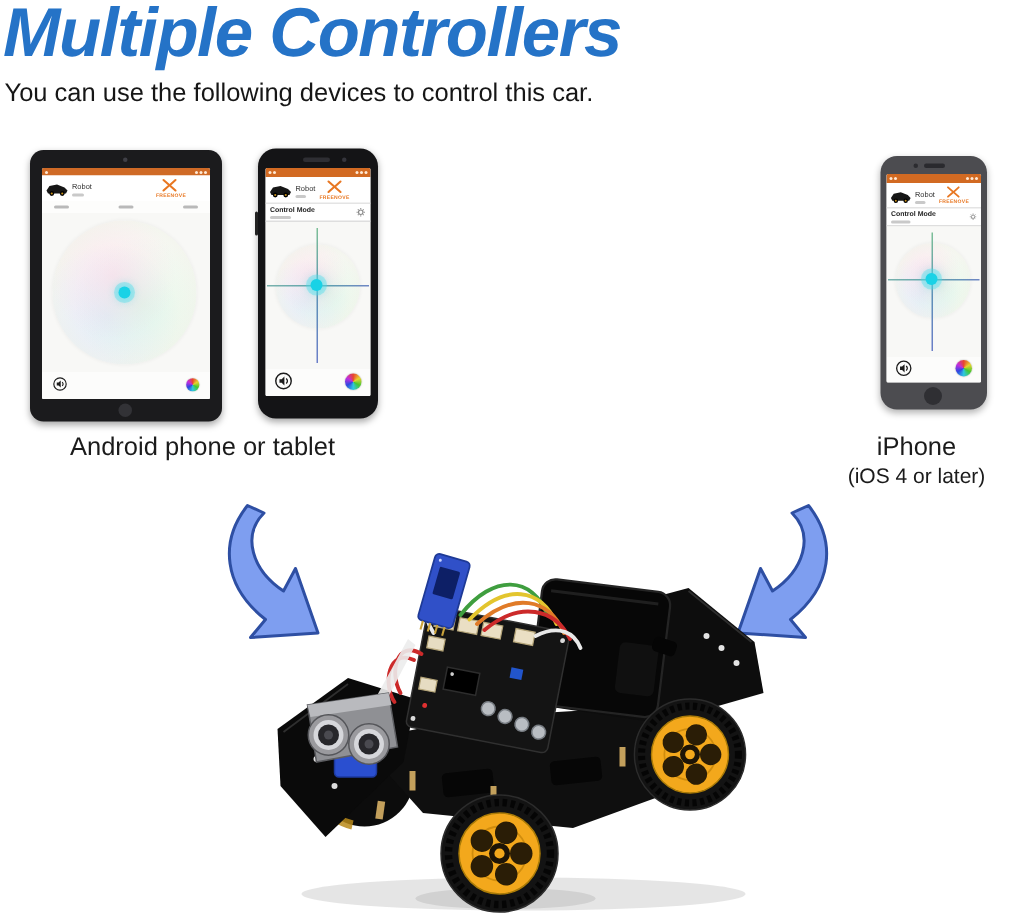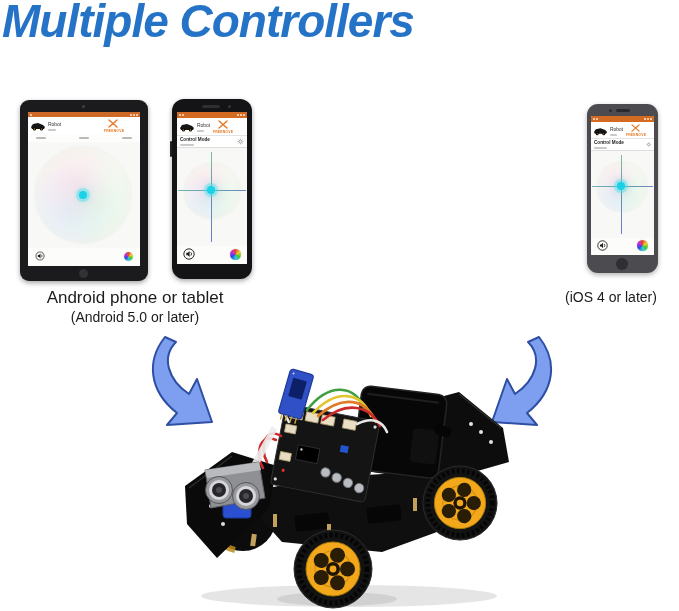--- a/index.html
+++ b/index.html
@@ -86,20 +86,21 @@
   .arrow-right{left:486px;top:333px;}
   
   .car{position:absolute;left:177px;top:366px;width:338px;height:245px;}
 </style>
 </head>
 <body>
 
 <div class="canvas">
 
   <div class="title" style="color:#2573c7">Multiple Controllers</div>
+  <div class="subtitle">You can use the following devices to control this car.</div>
 
   <div class="device tablet">
     <span class="cam-dot"></span>
     <div class="screen">
       <div class="statusbar">
         <span class="sb-cluster">
             <span class="sb-dot"></span>
           </span>
         <span class="sb-cluster">
             <span class="sb-dot"></span>
@@ -272,23 +273,23 @@
           <path d="M13,7.2 a4,4 0 0 1 0,5.6" fill="none" stroke="#1c1c1c" stroke-width="1.4"></path>
         </svg>
         <span class="color-wheel"></span>
       </div>
     </div>
     <span class="home-btn"></span>
   </div>
 
   <div class="dev-label label-android">
     <div class="l1">Android phone or tablet</div>
-    <div class="l2">(Android 5.0 or later)</div>
   </div>
   <div class="dev-label label-iphone">
+    <div class="l1">iPhone</div>
     <div class="l2">(iOS 4 or later)</div>
   </div>
 
   <svg class="arrow arrow-left" viewBox="0 0 80 98">
     <path d="M27,4 C8,28 11,58 39,80 L29,92 L74,89 L59,46 L51,61 C30,47 23,24 38,9 Z" fill="#7e9ef0" stroke="#2e4fa3" stroke-width="2" stroke-linejoin="round"></path>
   </svg>
   <svg class="arrow arrow-right" viewBox="0 0 80 98">
     <g transform="translate(80,0) scale(-1,1)">
       <path d="M27,4 C8,28 11,58 39,80 L29,92 L74,89 L59,46 L51,61 C30,47 23,24 38,9 Z" fill="#7e9ef0" stroke="#2e4fa3" stroke-width="2" stroke-linejoin="round"></path>
     </g>

